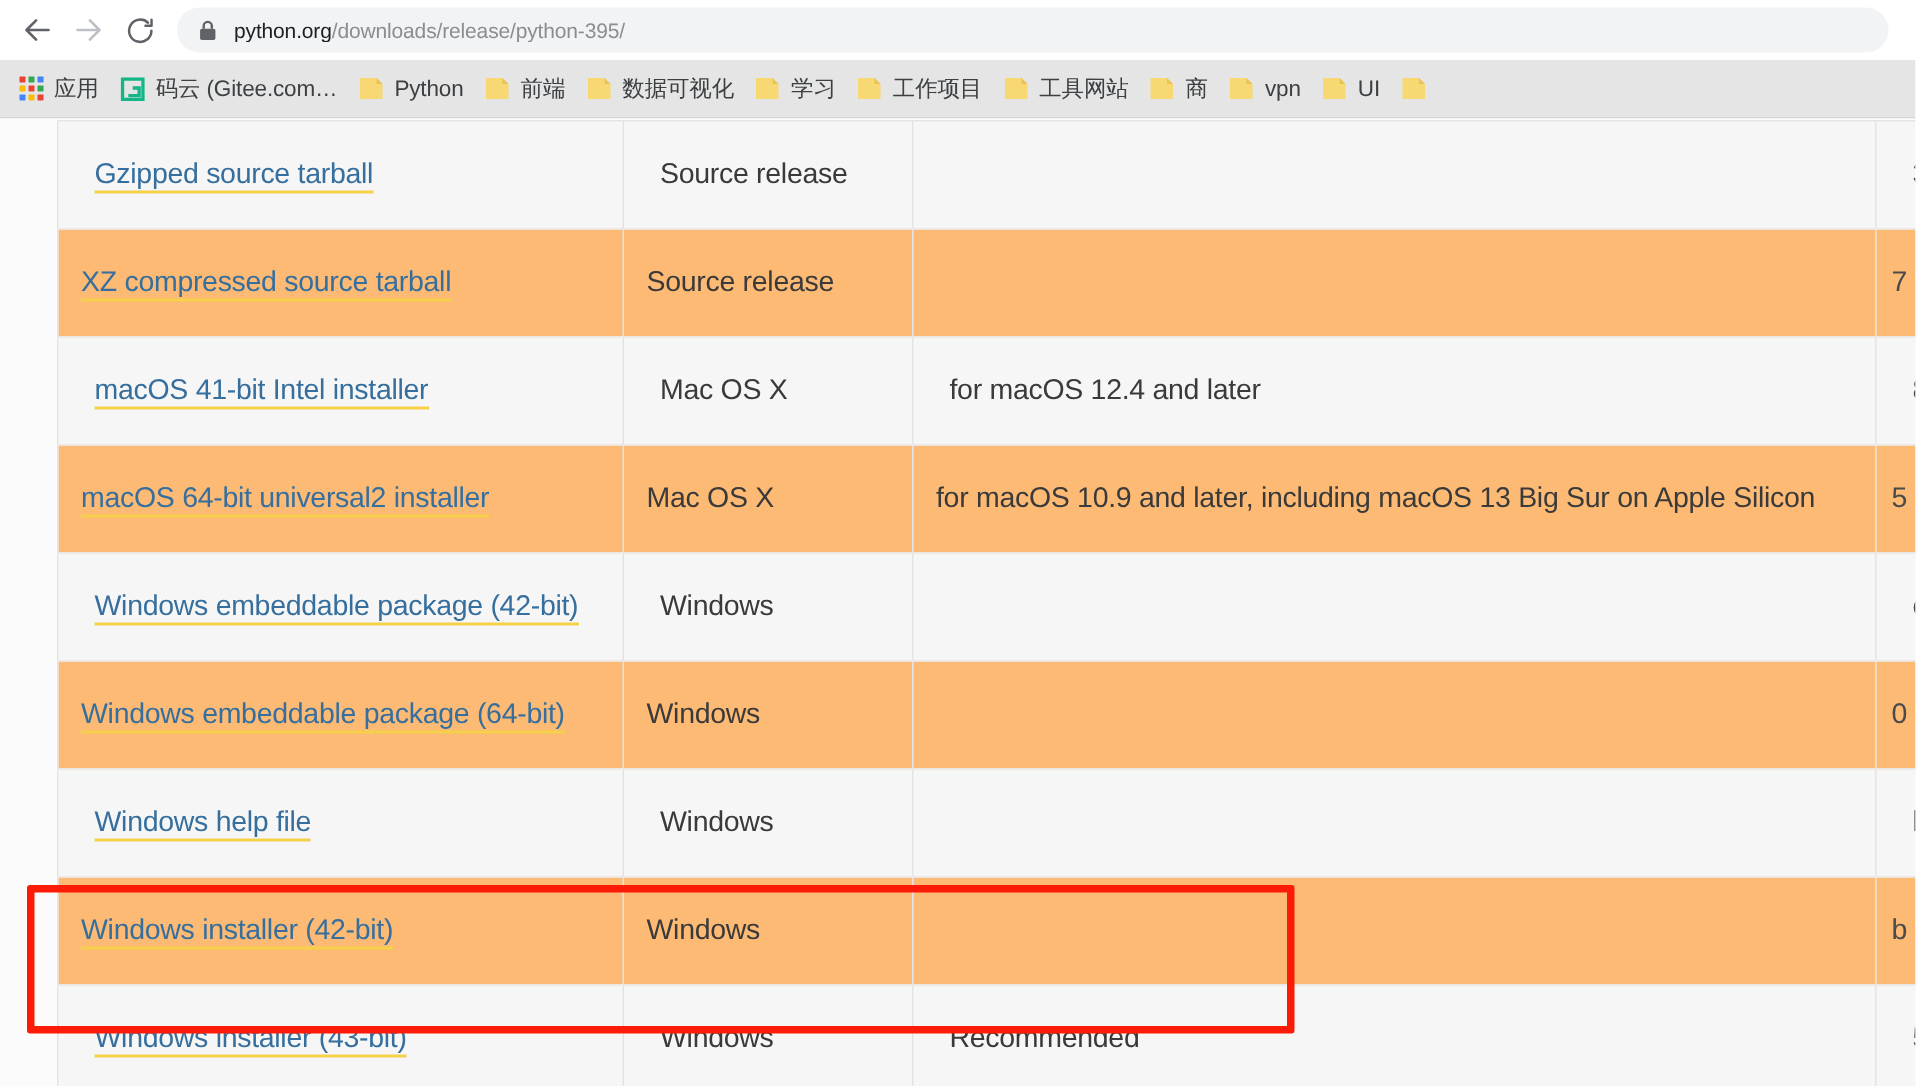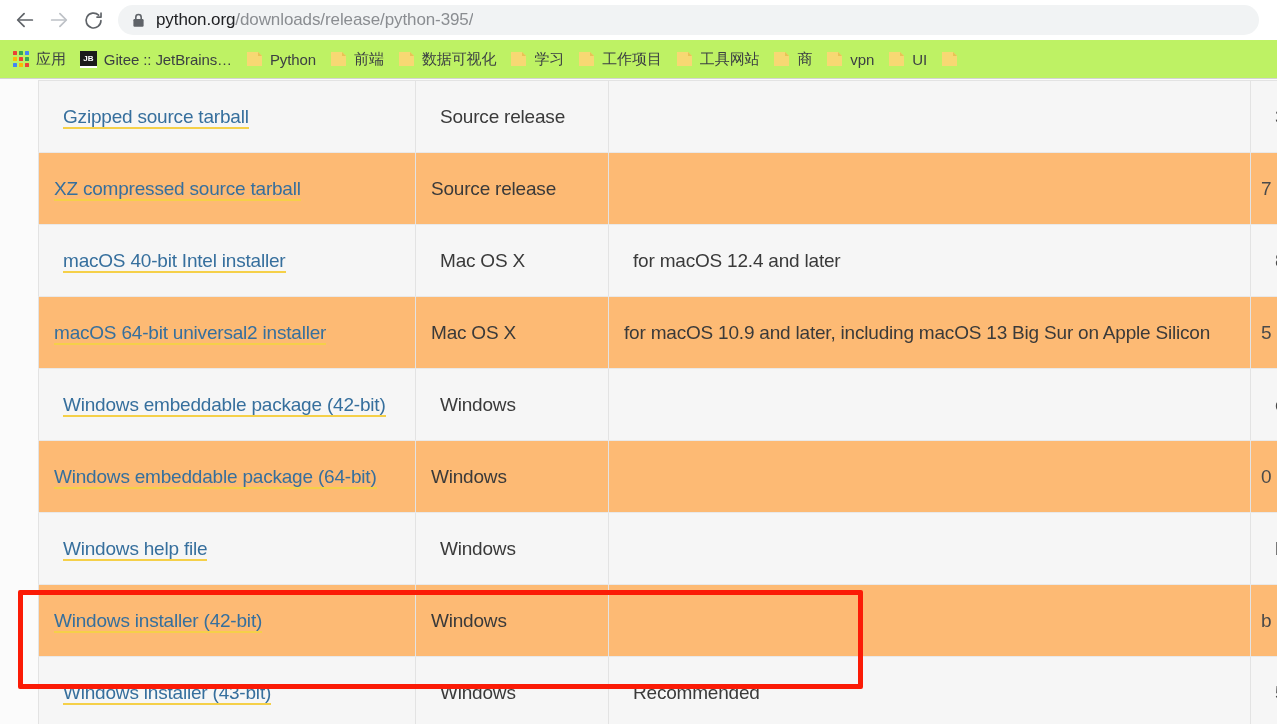--- a/index.html
+++ b/index.html
@@ -43,35 +43,35 @@
     border-radius: 16px;
     display: flex;
     align-items: center;
     padding: 0 14px;
     cursor: text;
     min-width: 0;
     max-width: 1240px;
   }
   #lock-icon { flex: 0 0 auto; margin-right: 11px; display:flex; }
   #url-text {
-    font-size: 17px;
+    font-size: 14px;
     color: #8a8d91;
     white-space: nowrap;
     overflow: hidden;
     letter-spacing: -0.1px;
   }
   #url-text .host { color: #202124; }
 
   
   #bookmarks-bar {
     height: 38px;
     display: flex;
     align-items: center;
     padding: 0 6px;
-    background: #bef264;
+    background: #e5e5e5;
     overflow: hidden;
     white-space: nowrap;
   }
   .bookmark {
     display: flex;
     align-items: center;
     height: 26px;
     padding: 0 7px;
     border-radius: 4px;
     cursor: pointer;
@@ -233,27 +233,30 @@
             <i style="background:#ea4335"></i>
             <i style="background:#34a853"></i>
           <i style="background:#4285f4"></i>
             <i style="background:#fbbc04"></i>
             <i style="background:#ea4335"></i>
         </span>
       </span>
       <span class="bm-label">应用</span>
     </div>
 
-    <div class="bookmark">
-      <span class="bm-ico">
-        <span class="jb-logo">JB</span>
-      </span>
-      <span class="bm-label">Gitee :: JetBrains…</span>
-    </div>
-
+
+    <div class="bookmark">
+      <span class="bm-ico">
+        <svg class="gitee-logo" viewBox="0 0 20 20">
+          <path d="M2 2 H18 V18 H2 Z" fill="none" stroke="#14b586" stroke-width="2.6"></path>
+          <path d="M10 9 H15 V15 H6.5" fill="none" stroke="#14b586" stroke-width="2.6"></path>
+        </svg>
+      </span>
+      <span class="bm-label">码云 (Gitee.com…</span>
+    </div>
 
     <div class="bookmark">
       <span class="bm-ico">
         <svg class="folder-ico" viewBox="0 0 17 16">
             <path d="M1 1 H12 L16 5 V15 H1 Z" fill="#f7d873"></path>
             <path d="M12 1 V5 H16 Z" fill="#e8c355"></path>
           </svg>
       </span>
       <span class="bm-label">Python</span>
     </div>
@@ -366,21 +369,21 @@
         <td></td>
         <td class="cell-md5">3</td>
       </tr>
       <tr class="even">
         <td class="cell-version"><a class="dl-link">XZ compressed source tarball</a></td>
         <td>Source release</td>
         <td></td>
         <td class="cell-md5">7</td>
       </tr>
       <tr class="odd">
-        <td class="cell-version"><a class="dl-link">macOS 40-bit Intel installer</a></td>
+        <td class="cell-version"><a class="dl-link">macOS 41-bit Intel installer</a></td>
         <td>Mac OS X</td>
         <td>for macOS 12.4 and later</td>
         <td class="cell-md5">8</td>
       </tr>
       <tr class="even">
         <td class="cell-version"><a class="dl-link">macOS 64-bit universal2 installer</a></td>
         <td>Mac OS X</td>
         <td>for macOS 10.9 and later, including macOS 13 Big Sur on Apple Silicon</td>
         <td class="cell-md5">5</td>
       </tr>

